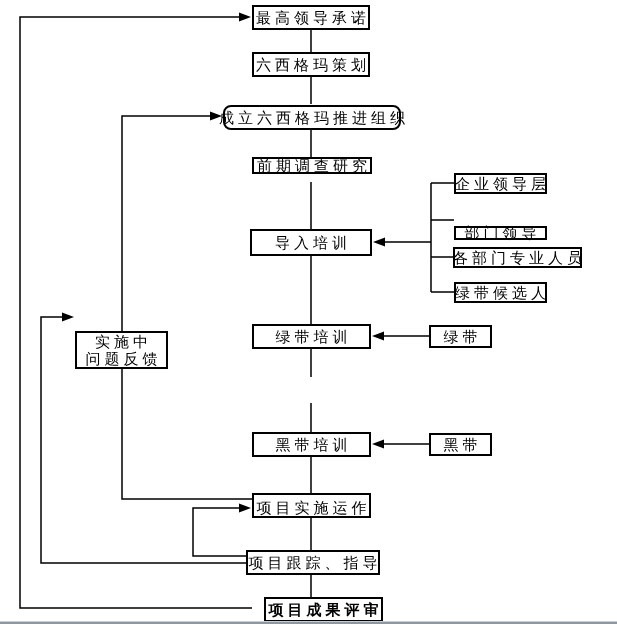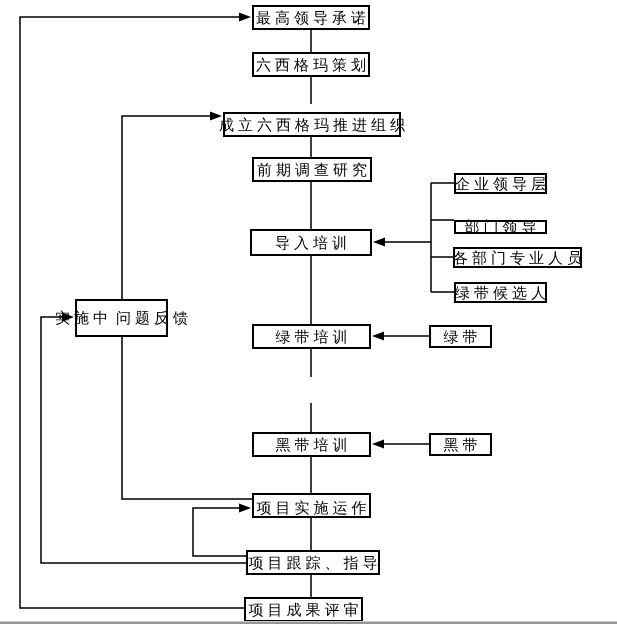--- a/index.html
+++ b/index.html
@@ -25,21 +25,21 @@
     display: flex;
     align-items: center;
     justify-content: center;
     font-size: 15px;
     letter-spacing: 4px;
     line-height: 1.15;
     white-space: nowrap;
     text-align: center;
   }
   .box span { padding-left: 4px; }
-  .box.twolines { flex-direction: row; }
+  .box.twolines { flex-direction: column; margin-top: 32px; }
   .bottom-edge-light {
     position: absolute;
     left: 0; top: 621px;
     width: 617px; height: 1px;
     background: #c9ccd1;
   }
   .bottom-edge-dark {
     position: absolute;
     left: 0; top: 622px;
     width: 617px; height: 2px;
@@ -80,49 +80,49 @@
       <polygon points="372,444 384,439.5 384,448.5"></polygon>
     </g>
   </svg>
 
   <div class="box" style="left:252px; top:5px;   width:118px; height:25px;">
       <span>最高领导承诺</span>
     </div>
   <div class="box" style="left:252px; top:52px;  width:118px; height:25px;">
       <span>六西格玛策划</span>
     </div>
-  <div class="box" style="left:223px; top:112px; width:178px; height:25px;">
+  <div class="box" style="left:223px; top:105px; width:178px; height:25px;border-radius:8px;">
       <span>成立六西格玛推进组织</span>
     </div>
-  <div class="box" style="left:252px; top:157px; width:120px; height:25px;">
+  <div class="box" style="left:252px; top:157px; width:120px; height:17px;">
       <span>前期调查研究</span>
     </div>
   <div class="box" style="left:250px; top:229px; width:122px; height:27px;">
       <span>导入培训</span>
     </div>
   <div class="box" style="left:252px; top:324px; width:119px; height:25px;justify-content:center;">
       <span>绿带培训</span>
     </div>
   <div class="box" style="left:252px; top:432px; width:119px; height:25px;">
       <span>黑带培训</span>
     </div>
   <div class="box" style="left:252px; top:493px; width:119px; height:25px;align-items:flex-end;">
       <span>项目实施运作</span>
     </div>
   <div class="box" style="left:246px; top:550px; width:134px; height:25px;justify-content:center;">
       <span>项目跟踪、指导</span>
     </div>
-  <div class="box" style="left:244px; top:597px; width:119px; height:25px;">
+  <div class="box" style="left:264px; top:597px; width:119px; height:25px;font-weight:bold;">
       <span>项目成果评审</span>
     </div>
 
   <div class="box" style="left:454px; top:173px; width:93px;  height:21px;">
       <span>企业领导层</span>
     </div>
-  <div class="box" style="left:454px; top:220px; width:93px;  height:14px;">
+  <div class="box" style="left:454px; top:226px; width:93px;  height:14px;">
       <span>部门领导</span>
     </div>
   <div class="box" style="left:453px; top:247px; width:129px; height:21px;">
       <span>各部门专业人员</span>
     </div>
   <div class="box" style="left:454px; top:282px; width:93px;  height:21px;">
       <span>绿带候选人</span>
     </div>
 
   <div class="box" style="left:429px; top:325px; width:63px; height:23px;">

